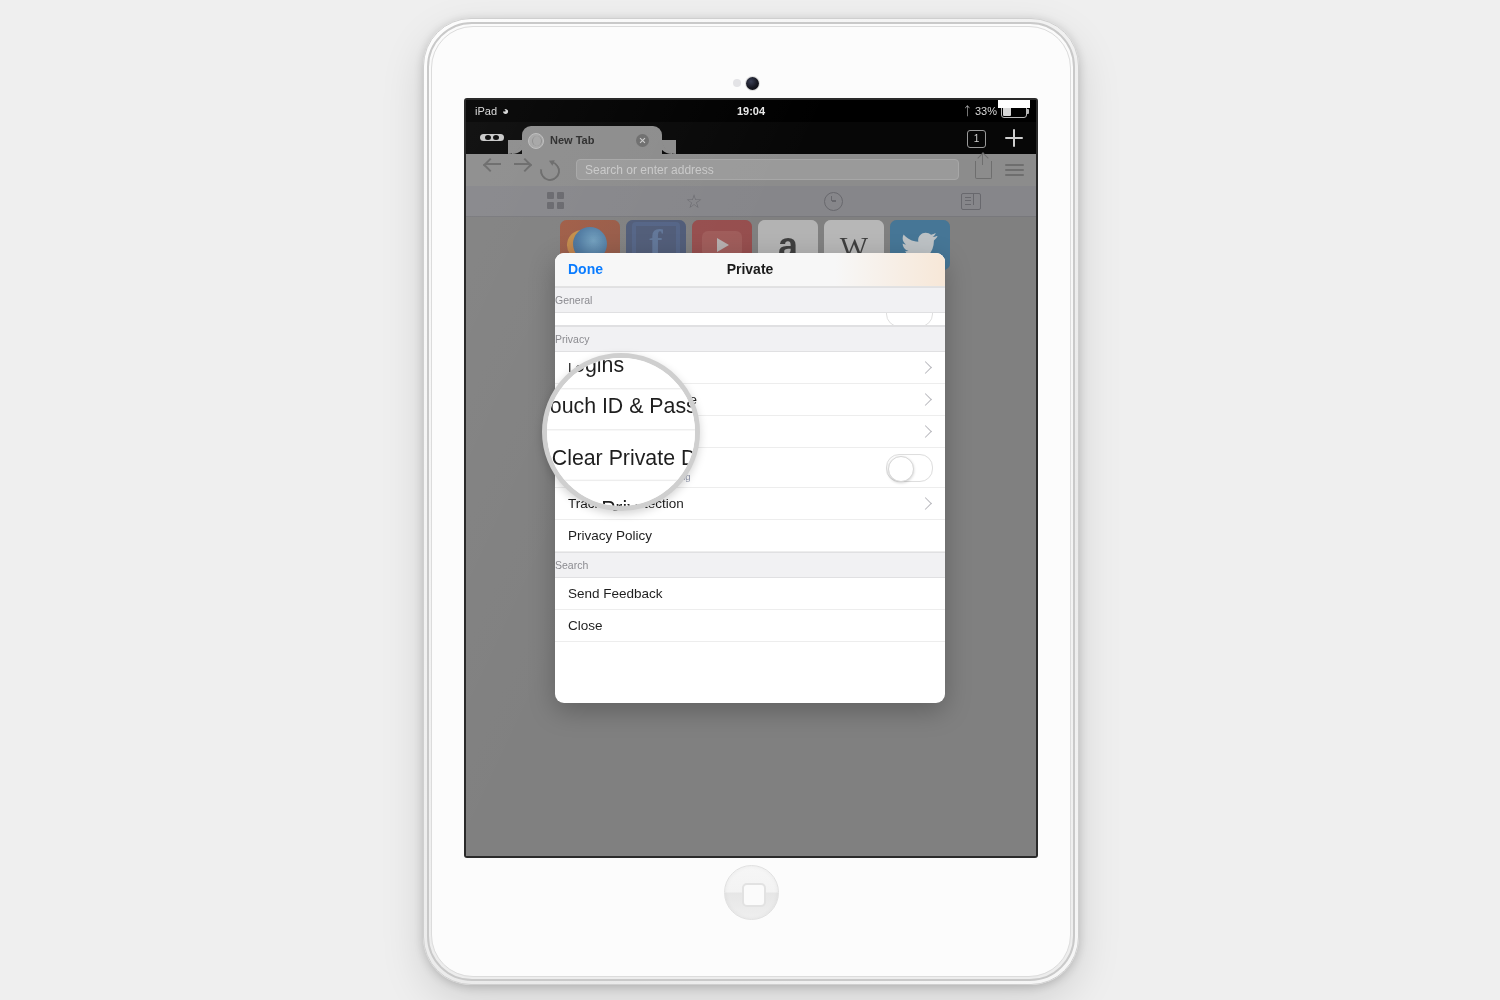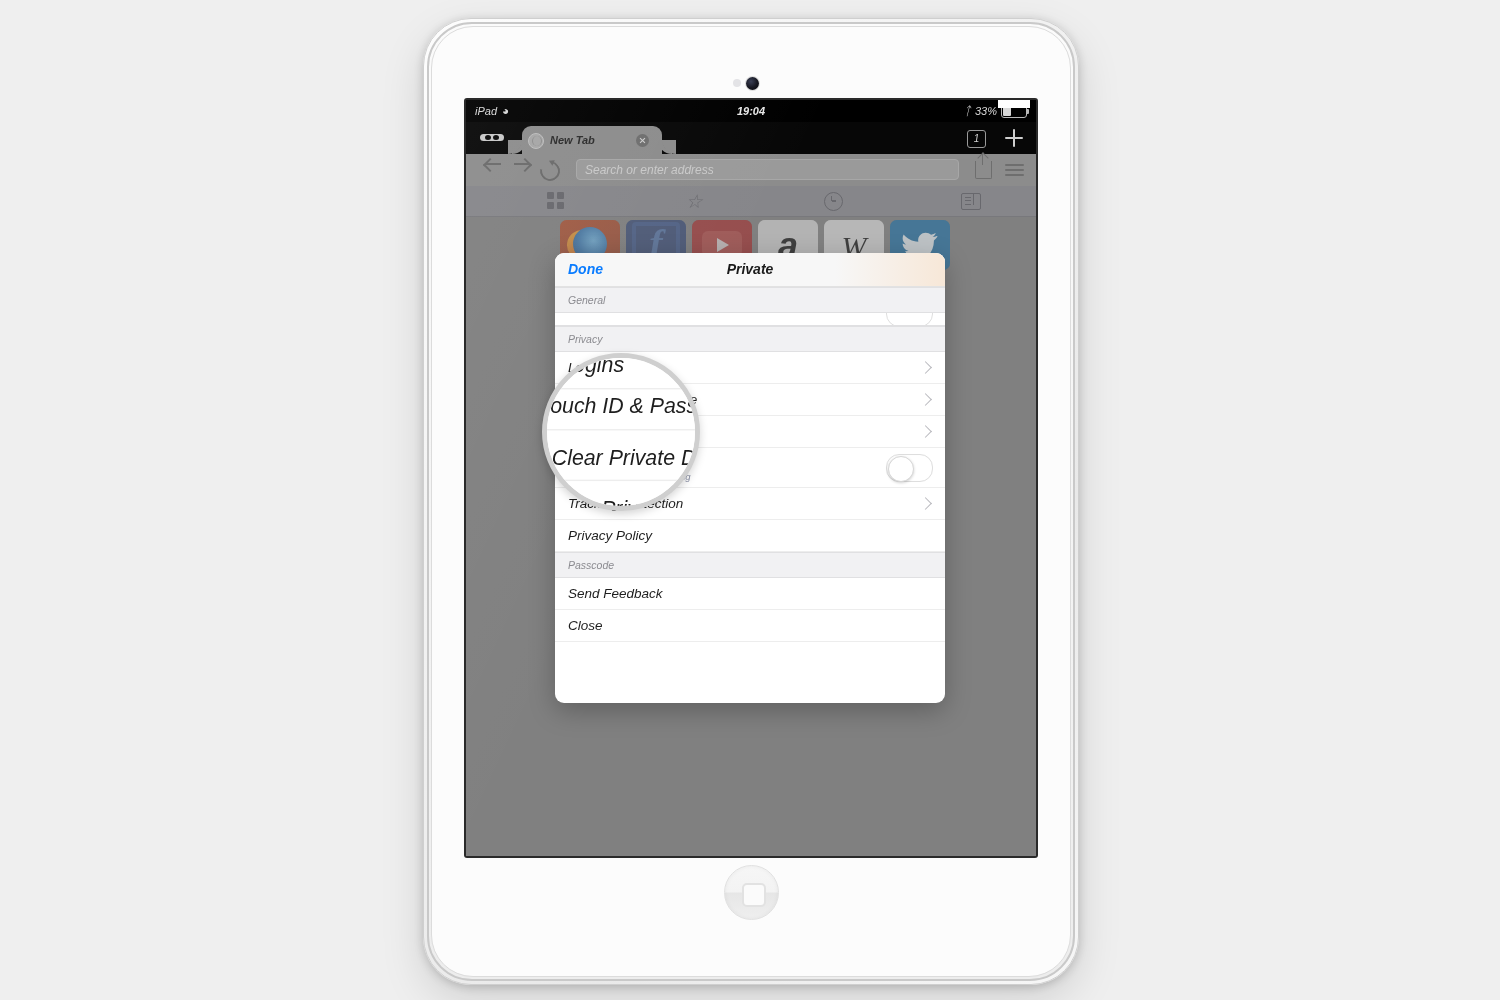--- a/index.html
+++ b/index.html
@@ -2,21 +2,21 @@
 <html><head>
 <meta charset="utf-8">
 <style>
   html, body {
     margin: 0; padding: 0;
     width: 1500px; height: 1000px;
     background: #efefef;
     font-family: "Liberation Sans", sans-serif;
     overflow: hidden;
   }
-  #stage { position: relative; width: 1500px; height: 1000px; font-style: italic; }
+  #stage { position: relative; width: 1500px; height: 1000px; }
 
   
   .device {
     position: absolute; left: 423px; top: 18px;
     width: 654px; height: 965px;
     border-radius: 48px;
     background: linear-gradient(135deg,#fdfdfd 0%, #f2f2f2 35%, #e9e9e9 70%, #f7f7f7 100%);
     box-shadow: 0 2px 10px rgba(0,0,0,.18), 0 16px 44px rgba(0,0,0,.13);
     border: 1px solid #cfcfcf;
   }
@@ -190,21 +190,21 @@
     position:relative; height:33px; background:#f7f7f7;
     border-bottom:1px solid #e2e2e2;
   }
   .modal-head .glow { position:absolute; right:0; top:0; width:110px; height:33px; background: linear-gradient(90deg, rgba(247,247,247,0) 0%, rgba(247,226,205,.75) 100%); }
   .done-btn { position:absolute; left:13px; top:0; height:33px; line-height:33px; color:#0a7cff; font-size:14px; font-weight:bold; }
   .modal-title { position:absolute; left:0; top:0; width:390px; height:33px; line-height:33px; text-align:center; font-size:14px; font-weight:bold; color:#1b1b1b; }
 
   .sec-head {
     height:24px; line-height:24px; background:#f1f1f3;
     border-top:1px solid #e0e0e2; border-bottom:1px solid #e0e0e2;
-    padding-left:13px; font-size:10.5px; color:#8b8b90;
+    font-size:10.5px; color:#8b8b90;
   }
   .row {
     position:relative; height:32px; background:#fff;
     border-bottom:1px solid #ededed;
     padding-left:13px; box-sizing:border-box;
   }
   .row-label { position:absolute; left:13px; top:0; height:32px; line-height:32px; font-size:13.5px; color:#1e1e1e; }
   .row.tall { height:40px; }
   .row.tall .row-label { height:24px; line-height:26px; }
   .row-sub { position:absolute; left:13px; top:23px; font-size:9.5px; color:#4a90e2; }
@@ -394,21 +394,21 @@
         </div>
     </div>
     <div class="row">
       <div class="row-label">Tracking Protection</div>
       <div class="chev"></div>
     </div>
     <div class="row">
       <div class="row-label">Privacy Policy</div>
     </div>
 
-    <div class="sec-head">Passcode</div>
+    <div class="sec-head">Search</div>
 
     <div class="row">
       <div class="row-label">Send Feedback</div>
     </div>
     <div class="row">
       <div class="row-label">Close</div>
     </div>
   </div>
 
   <div class="loupe">

